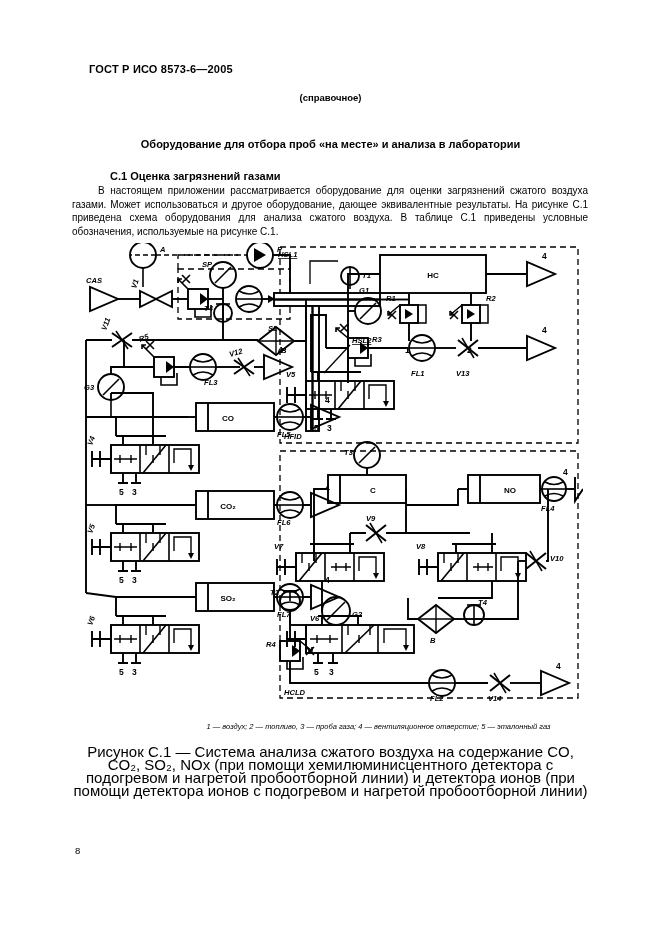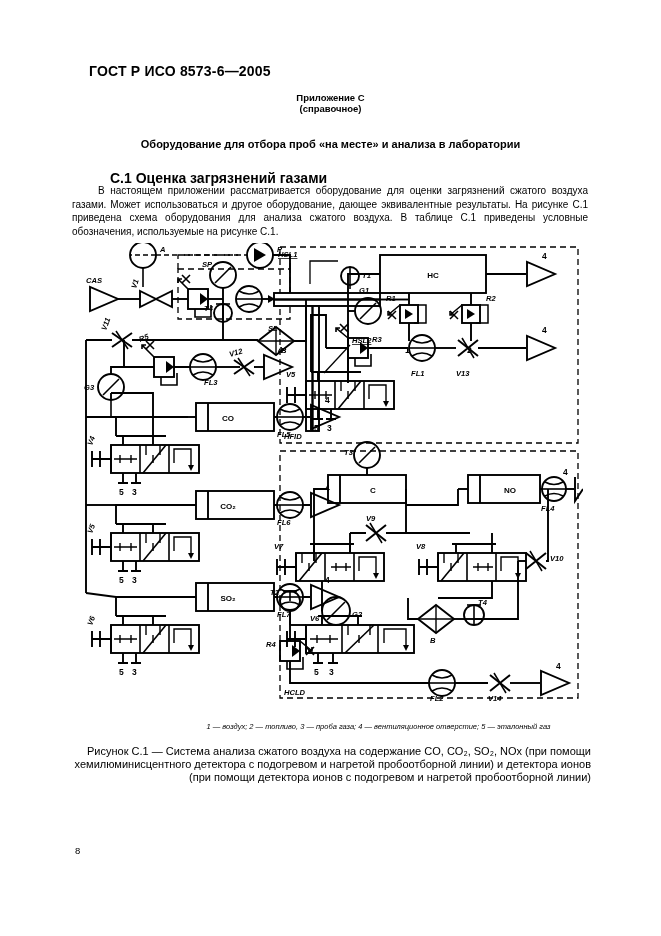--- a/index.html
+++ b/index.html
@@ -1,44 +1,43 @@
 <!DOCTYPE html>
 <html><head>
 <meta charset="utf-8">
 <style>
   html,body{margin:0;padding:0;background:#fff;}
   body{width:661px;height:936px;font-family:"Liberation Sans",sans-serif;color:#000;position:relative;overflow:hidden;}
   .page{position:absolute;left:0;top:0;width:661px;height:936px;background:#fff;}
-  .std-no{position:absolute;left:89px;top:63px;font-size:14px;font-weight:bold;letter-spacing:.2px;}
+  .std-no{position:absolute;left:89px;top:63px;font-size:11px;font-weight:bold;letter-spacing:.2px;}
   .annex{position:absolute;left:0;top:92px;width:661px;text-align:center;font-size:9.5px;font-weight:bold;}
   .annex .l2{font-weight:bold;}
   .doc-title{position:absolute;left:0;top:138px;width:661px;text-align:center;font-size:11px;font-weight:bold;}
-  .sec-title{position:absolute;left:110px;top:170px;font-size:14px;font-weight:bold;}
+  .sec-title{position:absolute;left:110px;top:170px;font-size:11px;font-weight:bold;}
   .para{position:absolute;left:72px;top:184px;width:516px;font-size:10px;line-height:13.6px;text-align:justify;text-justify:inter-word;}
   .para .ind{display:inline-block;width:26px;}
   .legend{position:absolute;left:0;top:722px;width:661px;text-align:center;font-size:7.5px;font-style:italic;padding-left:48px;}
-  .caption{position:absolute;left:70px;top:745px;width:521px;text-align:right;font-size:11px;line-height:13px;}
+  .caption{position:absolute;left:70px;top:745px;width:521px;text-align:center;font-size:15px;line-height:13px;}
   .pageno{position:absolute;left:75px;top:845px;font-size:9.5px;}
   svg{position:absolute;left:78px;top:243px;}
   text{font-family:"Liberation Sans",sans-serif;}
   .lbl{font-size:7.6px;font-style:italic;font-weight:bold;}
   .lbl-u{font-size:7.6px;font-style:italic;font-weight:bold;text-decoration:underline;}
   .num{font-size:8.5px;font-weight:bold;}
   .box-lbl{font-size:8px;font-weight:bold;}
   .sec-lbl{font-size:7.6px;font-style:italic;font-weight:bold;}
 </style>
 </head>
 <body>
 
 <div class="page">
 
   <div class="std-no">ГОСТ Р ИСО 8573-6—2005</div>
 
   <div class="annex">
-    <div>Приложение С</div>
     <div class="l2">(справочное)</div>
   </div>
 
   <div class="doc-title">Оборудование для отбора проб «на месте» и анализа в лаборатории</div>
 
   <div class="sec-title">С.1 Оценка загрязнений газами</div>
 
   <div class="para"><span class="ind"></span><span>В настоящем приложении рассматривается оборудование для оценки загрязнений сжатого воздуха газами. Может использоваться и другое оборудование, дающее эквивалентные результаты. На рисунке С.1 приведена схема оборудования для анализа сжатого воздуха. В таблице С.1 приведены условные обозначения, используемые на рисунке С.1.</span></div>
 
   <svg width="505" height="470" viewBox="0 0 505 470">

